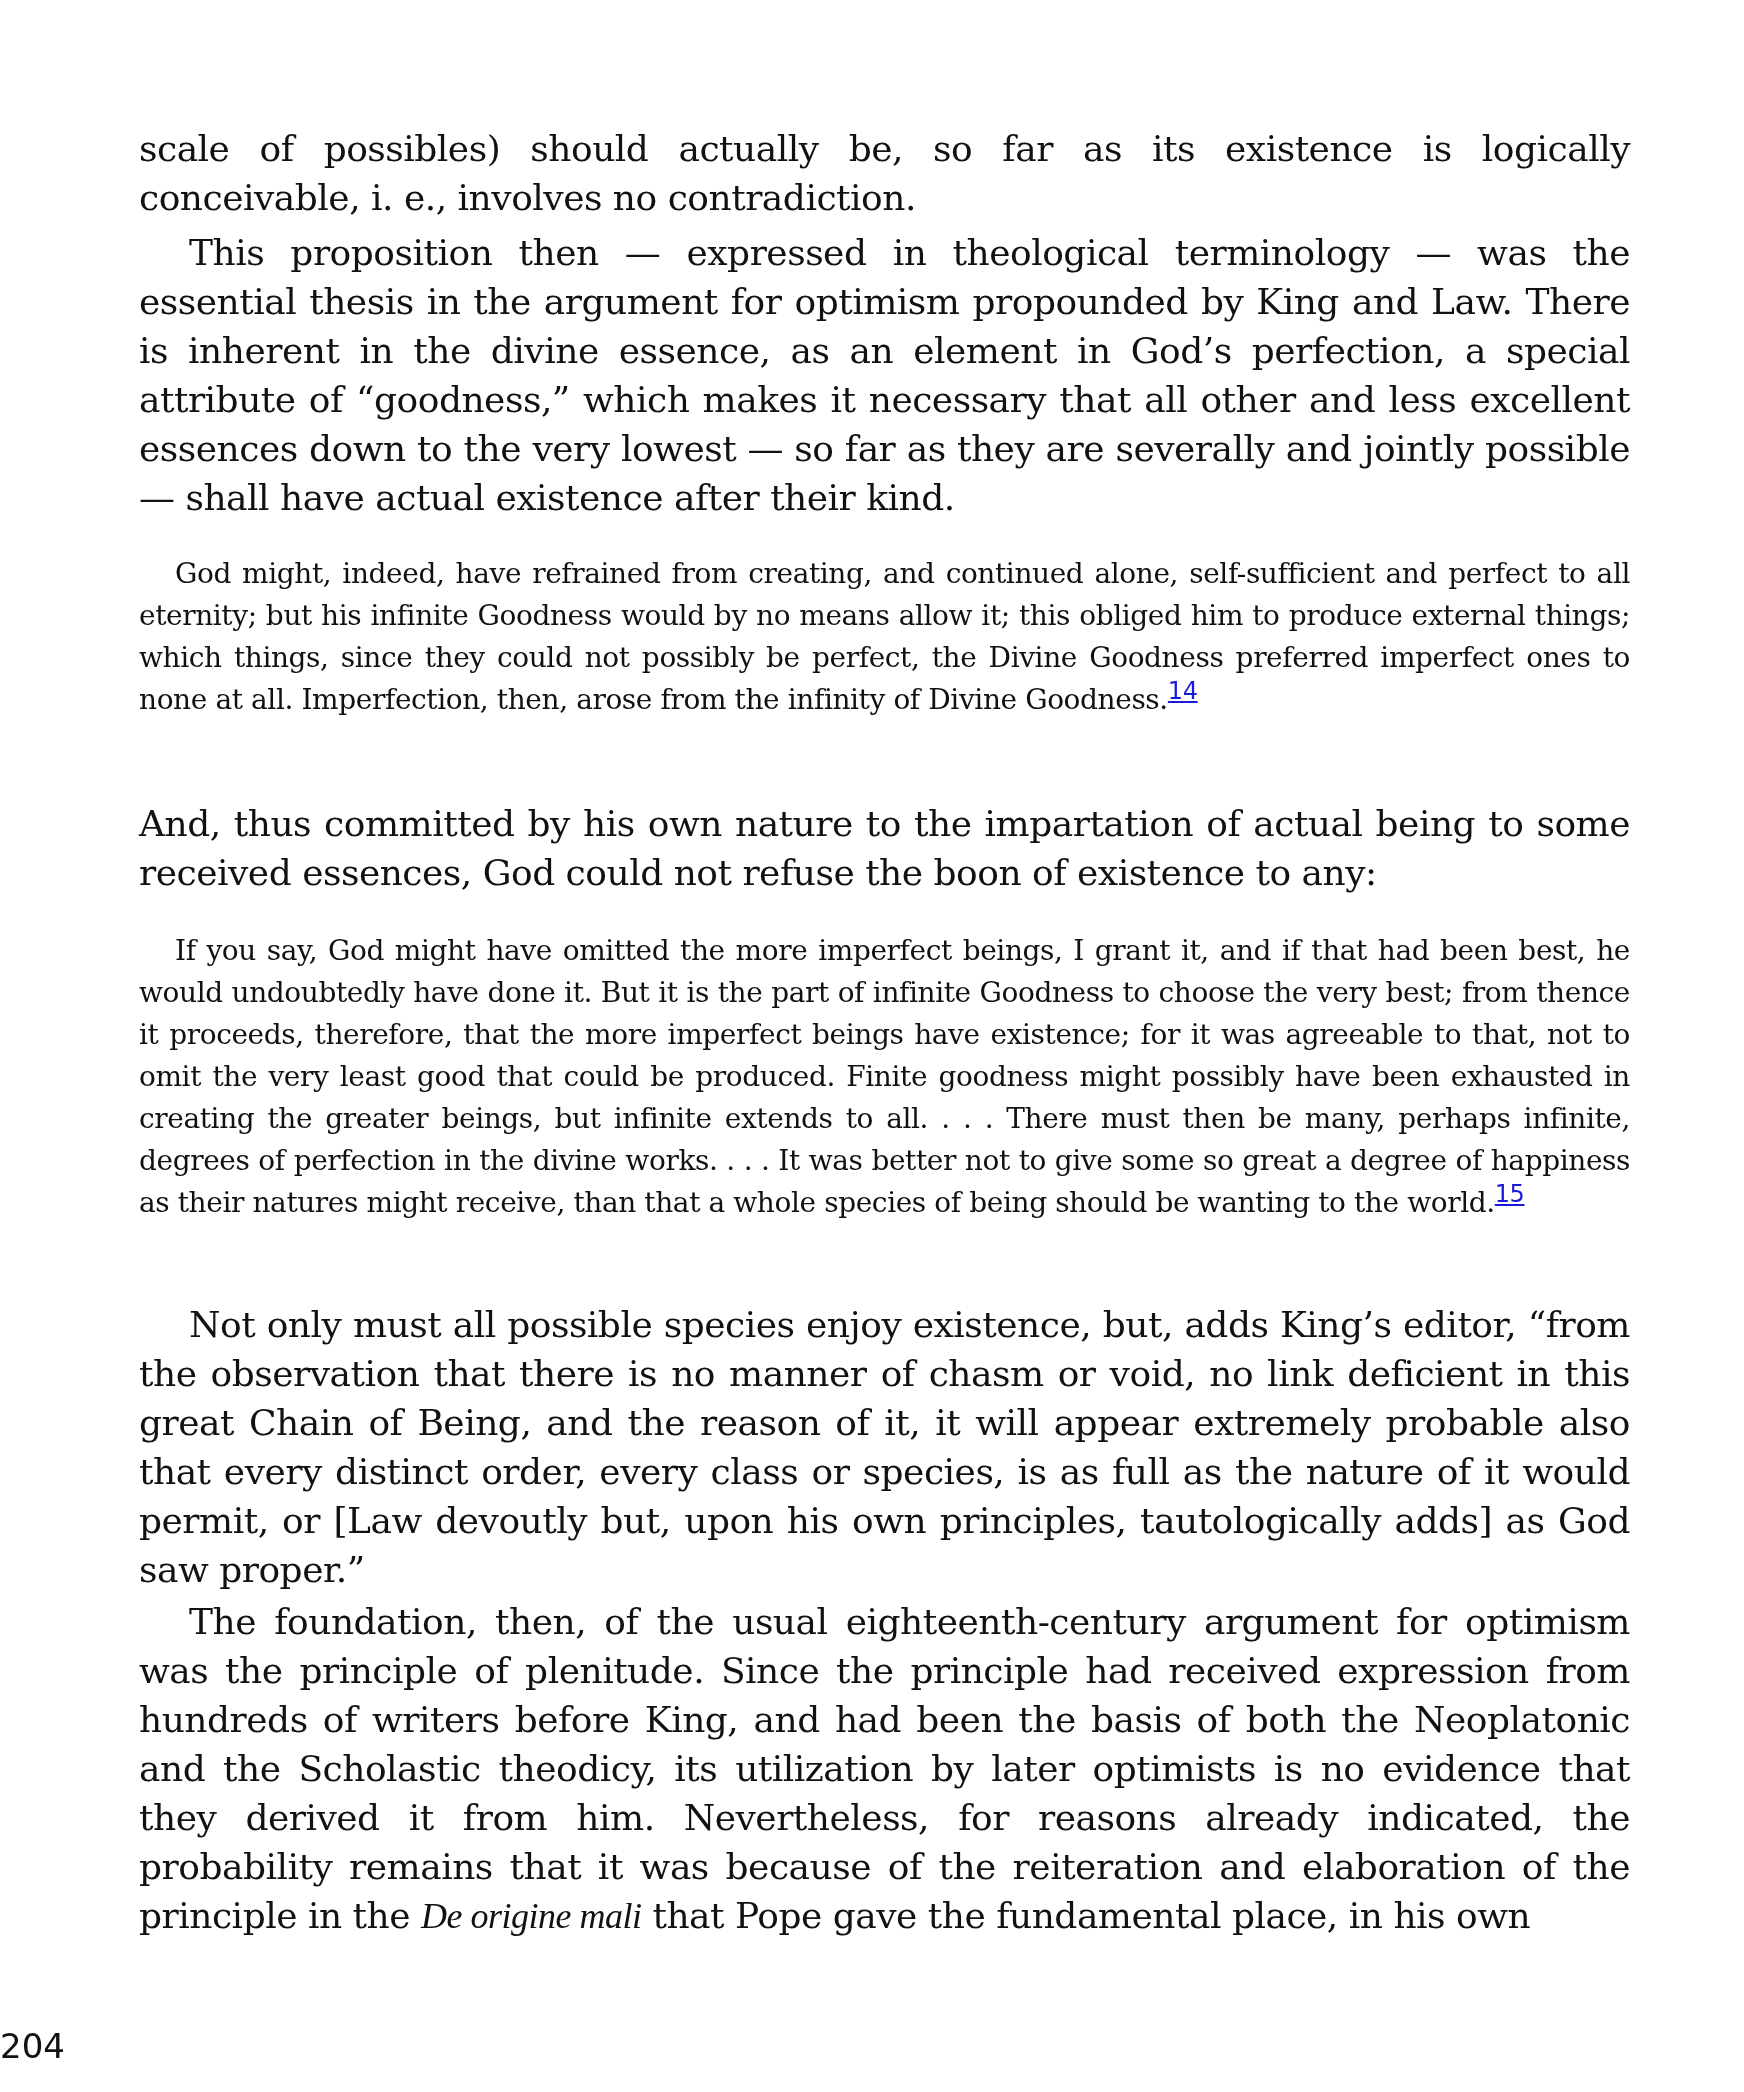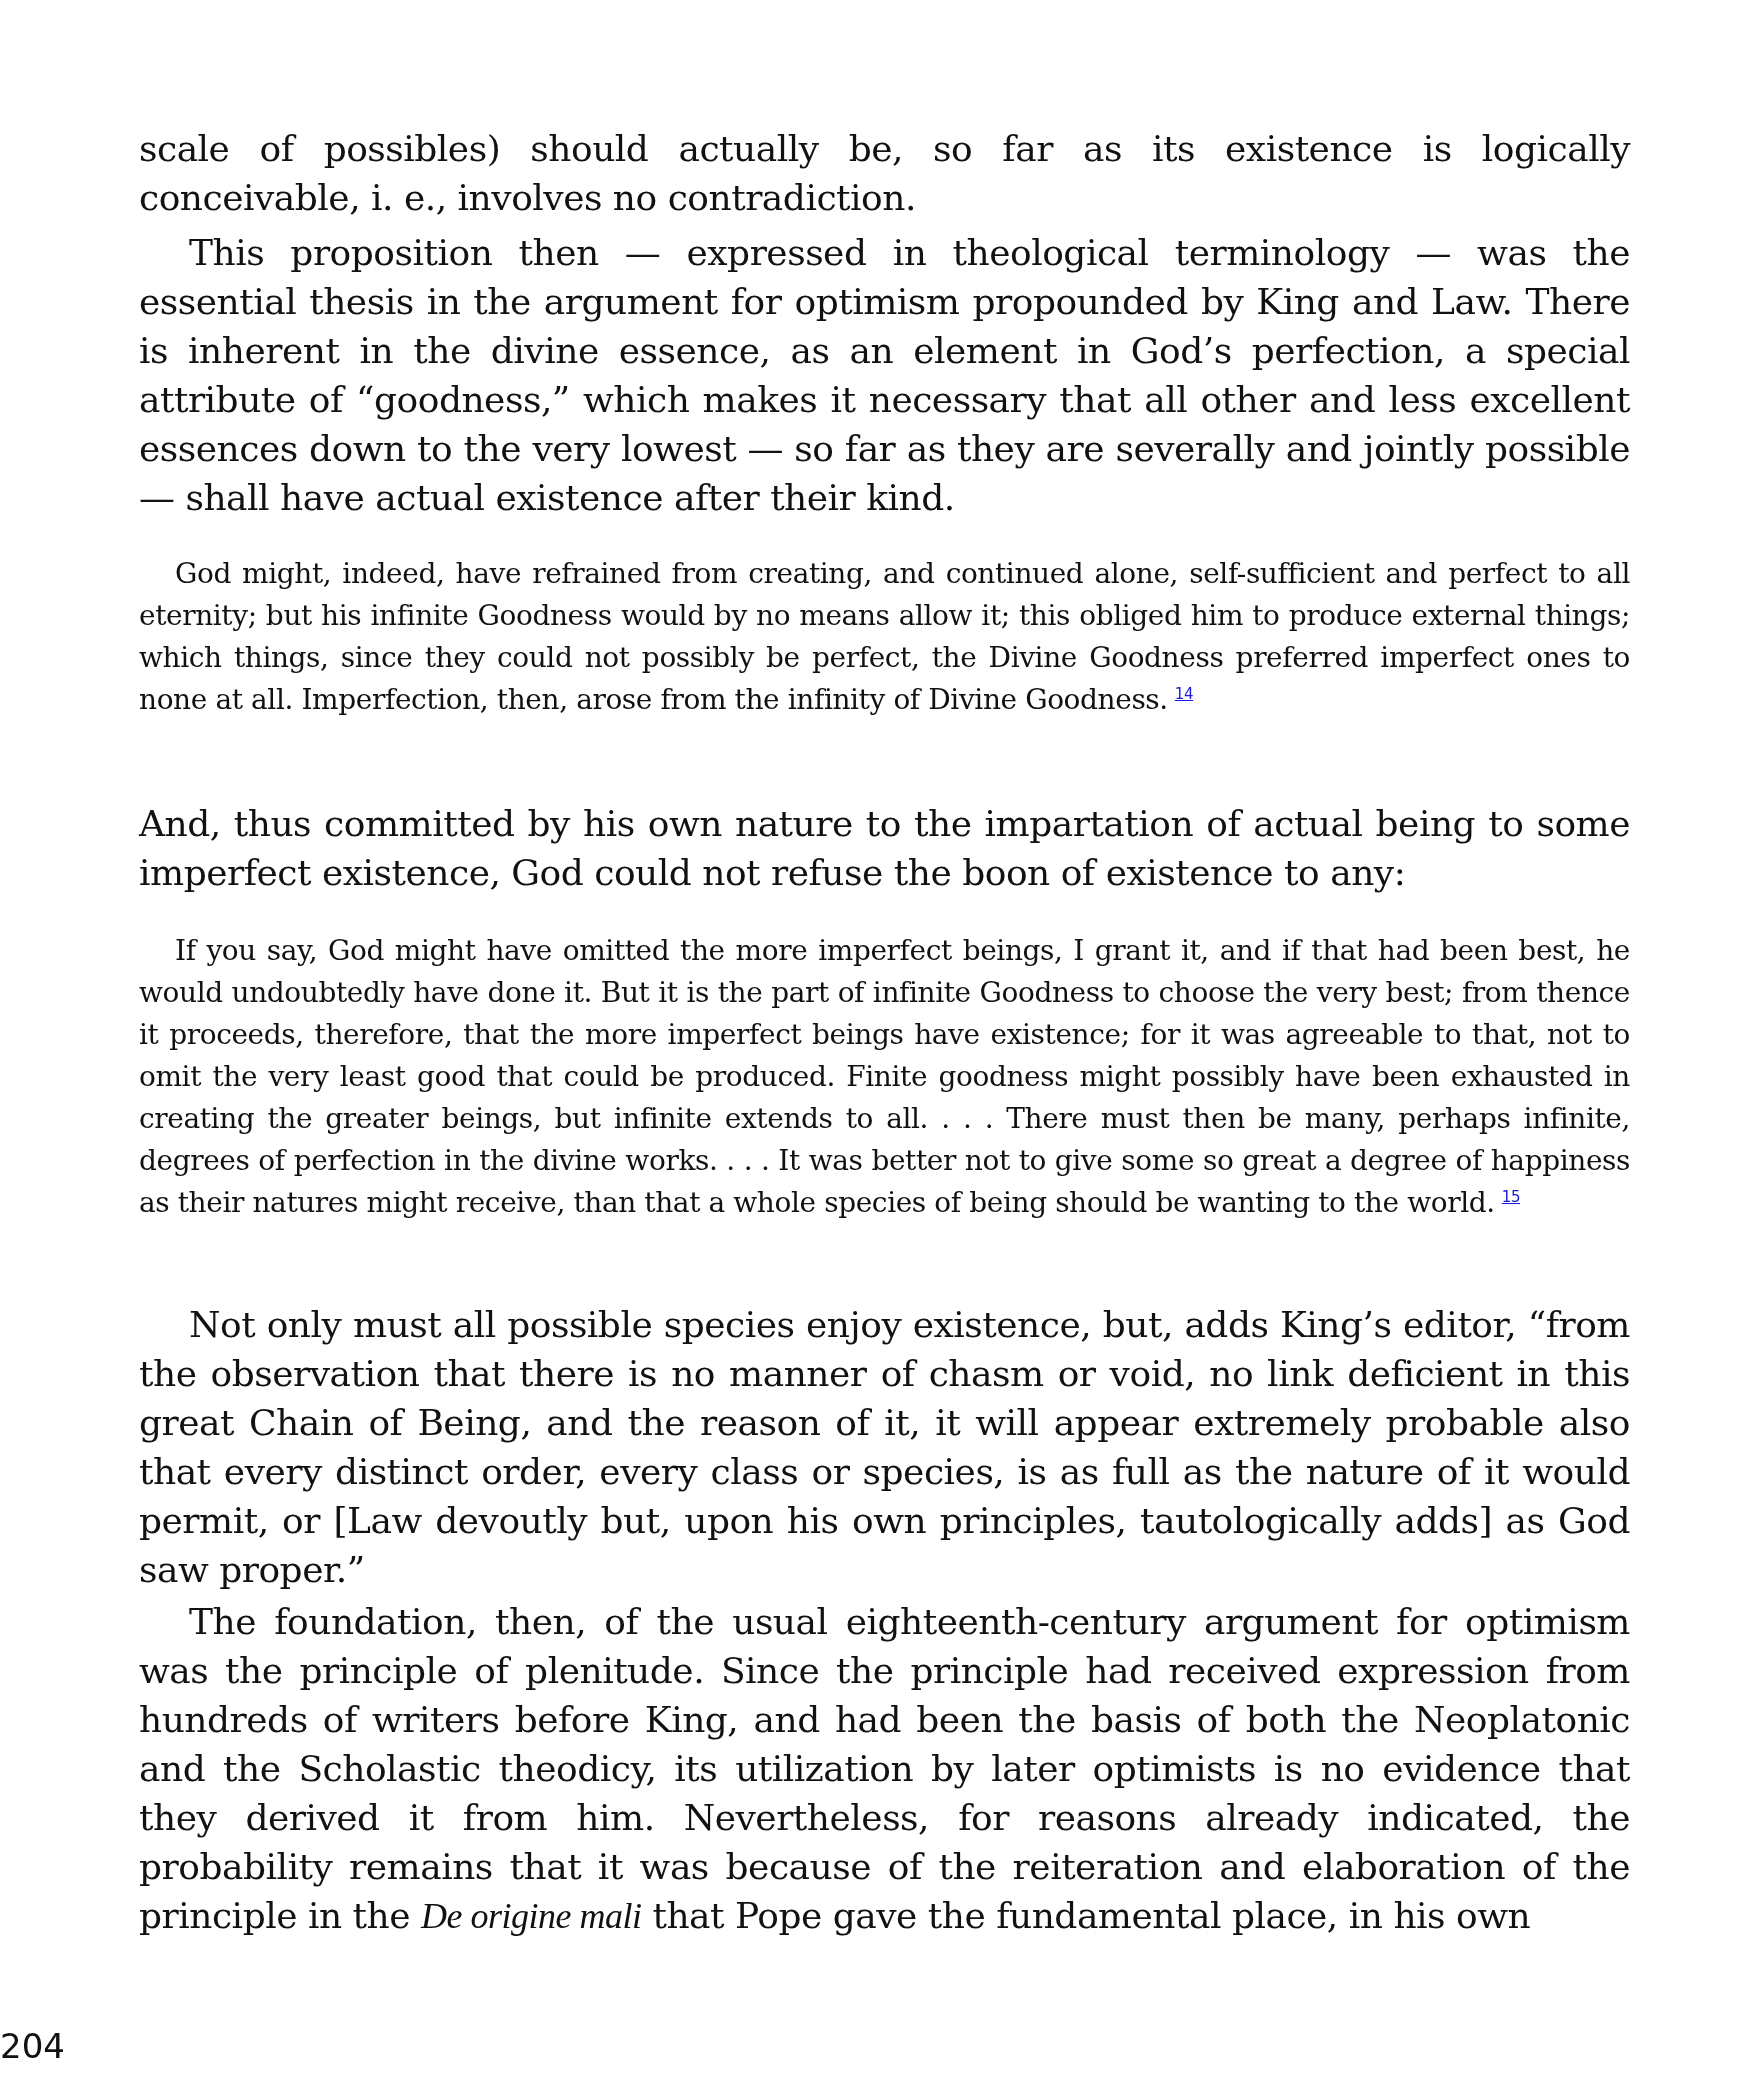--- a/index.html
+++ b/index.html
@@ -12,39 +12,39 @@
     letter-spacing: -0.5px; word-spacing: 0px;
   }
   .indent { text-indent: 50px; }
   .quote {
     position: absolute; left: 139px; width: 1491px;
     font-family: "DejaVu Serif", "Liberation Serif", serif;
     font-size: 28px; line-height: 42px; text-align: justify; margin: 0;
     letter-spacing: -0.4px;
   }
   .quote.indent { text-indent: 36px; }
-  .fn { color: #1a1adb; font-family: "DejaVu Sans", sans-serif; font-size: 15px; vertical-align: super; line-height: 0; margin-left: 7px; text-decoration: underline; }
+  .fn { color: #1a1adb; font-family: "DejaVu Sans", sans-serif; font-size: 24px; vertical-align: super; line-height: 0; margin-left: 0; text-decoration: underline; }
   .ital { font-style: italic; font-family: Liberation Serif, serif; }
   .page-num {
     position: absolute; left: 0; width: 1481px; top: 2026px; 
     font-family: "DejaVu Sans", sans-serif; font-size: 34px; color: #111;
   }
 </style>
 </head>
 <body>
 
 <div class="page">
 
   <p class="body-text" style="top:124px;">scale of possibles) should actually be, so far as its existence is logically conceivable, i. e., involves no contradiction.</p>
 
   <p class="body-text indent" style="top:228px;">This proposition then — expressed in theological terminology — was the essential thesis in the argument for optimism propounded by King and Law. There is inherent in the divine essence, as an element in God’s perfection, a special attribute of “goodness,” which makes it necessary that all other and less excellent essences down to the very lowest — so far as they are severally and jointly possible — shall have actual existence after their kind.</p>
 
   <p class="quote indent" style="top:553px;"><span>God might, indeed, have refrained from creating, and continued alone, self-sufficient and perfect to all eternity; but his infinite Goodness would by no means allow it; this obliged him to produce external things; which things, since they could not possibly be perfect, the Divine Goodness preferred imperfect ones to none at all. Imperfection, then, arose from the infinity of Divine Goodness.</span><a class="fn">14</a></p>
 
-  <p class="body-text" style="top:799px;">And, thus committed by his own nature to the impartation of actual being to some imperfect existence, God could not refuse the boon of existence to any:</p>
+  <p class="body-text" style="top:799px;">And, thus committed by his own nature to the impartation of actual being to some received essences, God could not refuse the boon of existence to any:</p>
 
   <p class="quote indent" style="top:930px;"><span>If you say, God might have omitted the more imperfect beings, I grant it, and if that had been best, he would undoubtedly have done it. But it is the part of infinite Goodness to choose the very best; from thence it proceeds, therefore, that the more imperfect beings have existence; for it was agreeable to that, not to omit the very least good that could be produced. Finite goodness might possibly have been exhausted in creating the greater beings, but infinite extends to all. . . . There must then be many, perhaps infinite, degrees of perfection in the divine works. . . . It was better not to give some so great a degree of happiness as their natures might receive, than that a whole species of being should be wanting to the world.</span><a class="fn">15</a></p>
 
   <p class="body-text indent" style="top:1300px;">Not only must all possible species enjoy existence, but, adds King’s editor, “from the observation that there is no manner of chasm or void, no link deficient in this great Chain of Being, and the reason of it, it will appear extremely probable also that every distinct order, every class or species, is as full as the nature of it would permit, or [Law devoutly but, upon his own principles, tautologically adds] as God saw proper.”</p>
 
   <p class="body-text indent" style="top:1597px;"><span>The foundation, then, of the usual eighteenth-century argument for optimism was the principle of plenitude. Since the principle had received expression from hundreds of writers before King, and had been the basis of both the Neoplatonic and the Scholastic theodicy, its utilization by later optimists is no evidence that they derived it from him. Nevertheless, for reasons already indicated, the probability remains that it was because of the reiteration and elaboration of the principle in the </span><span class="ital">De origine mali</span><span> that Pope gave the fundamental place, in his own</span></p>
 
   <div class="page-num">204</div>
 </div>
 

